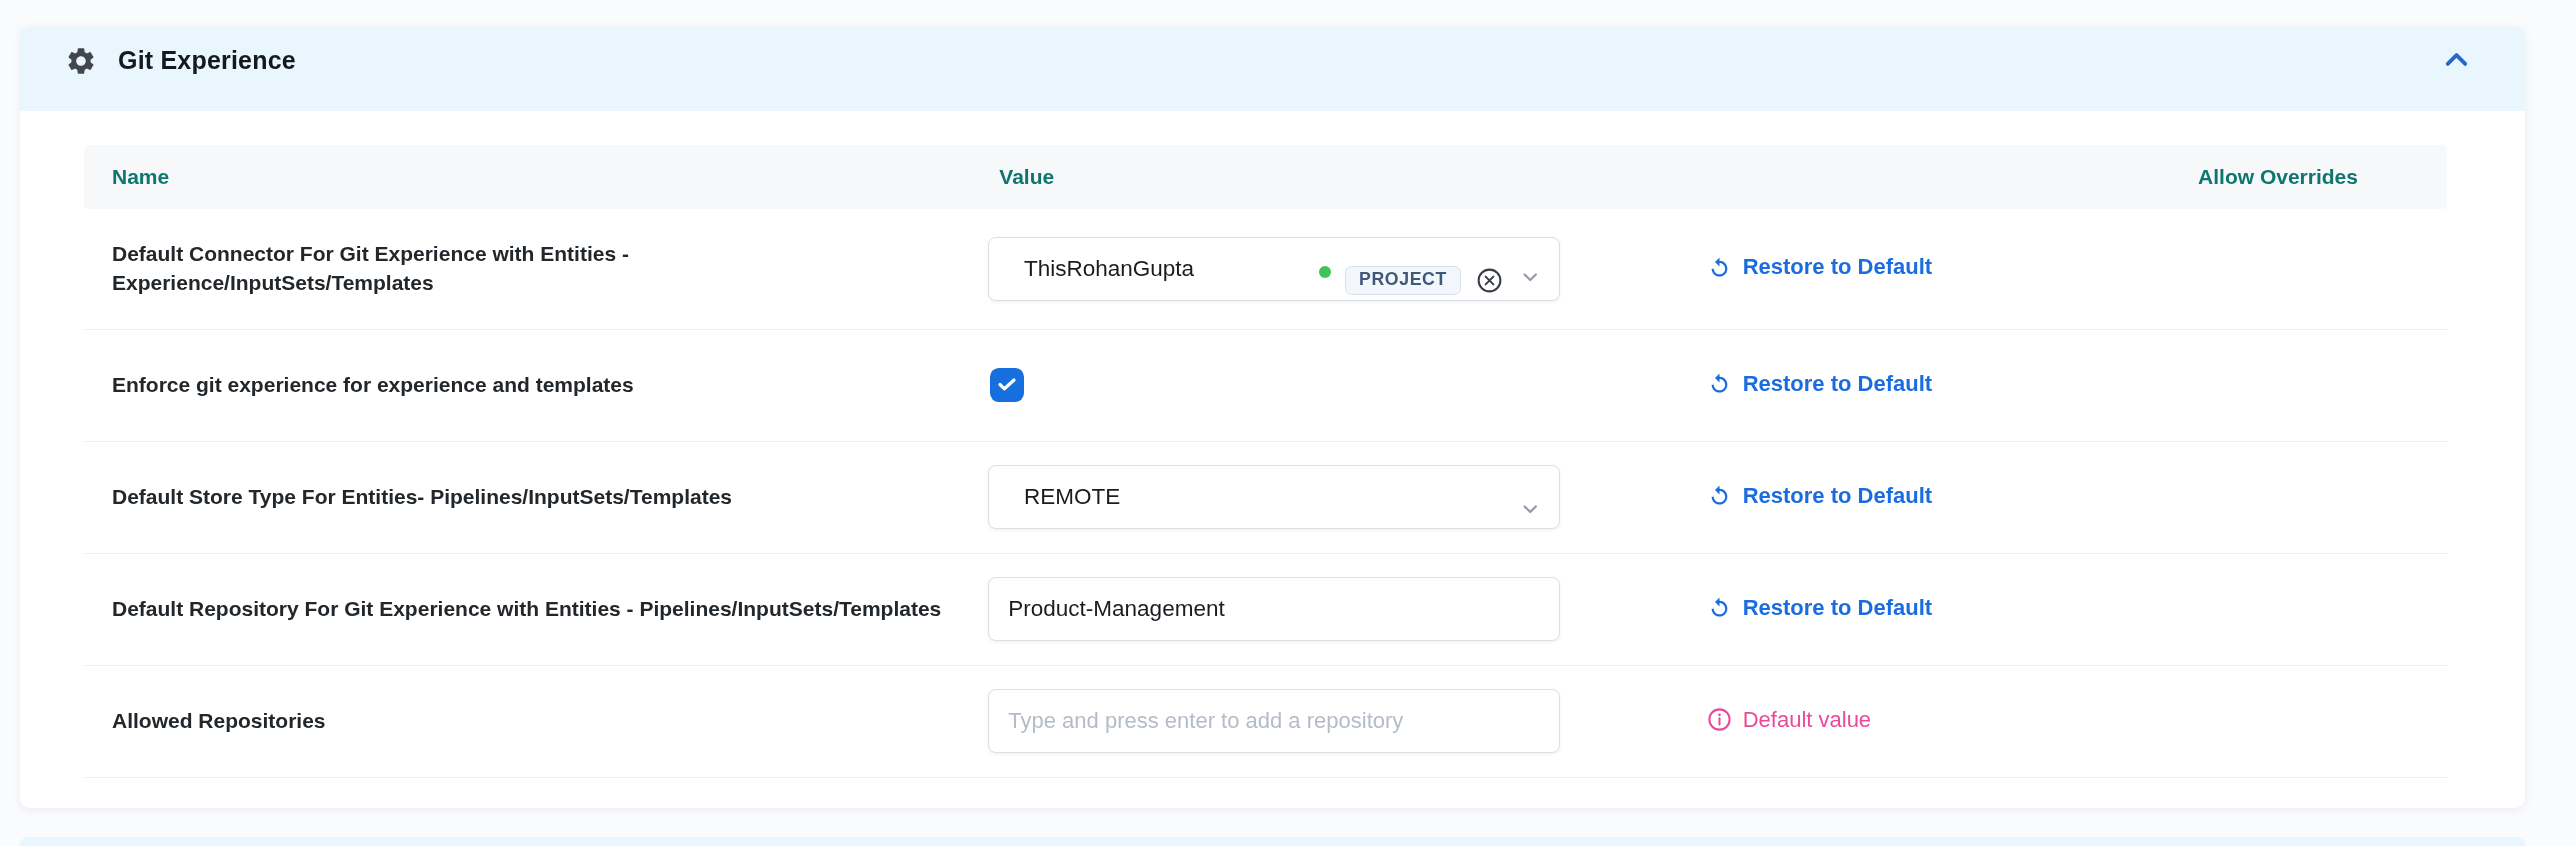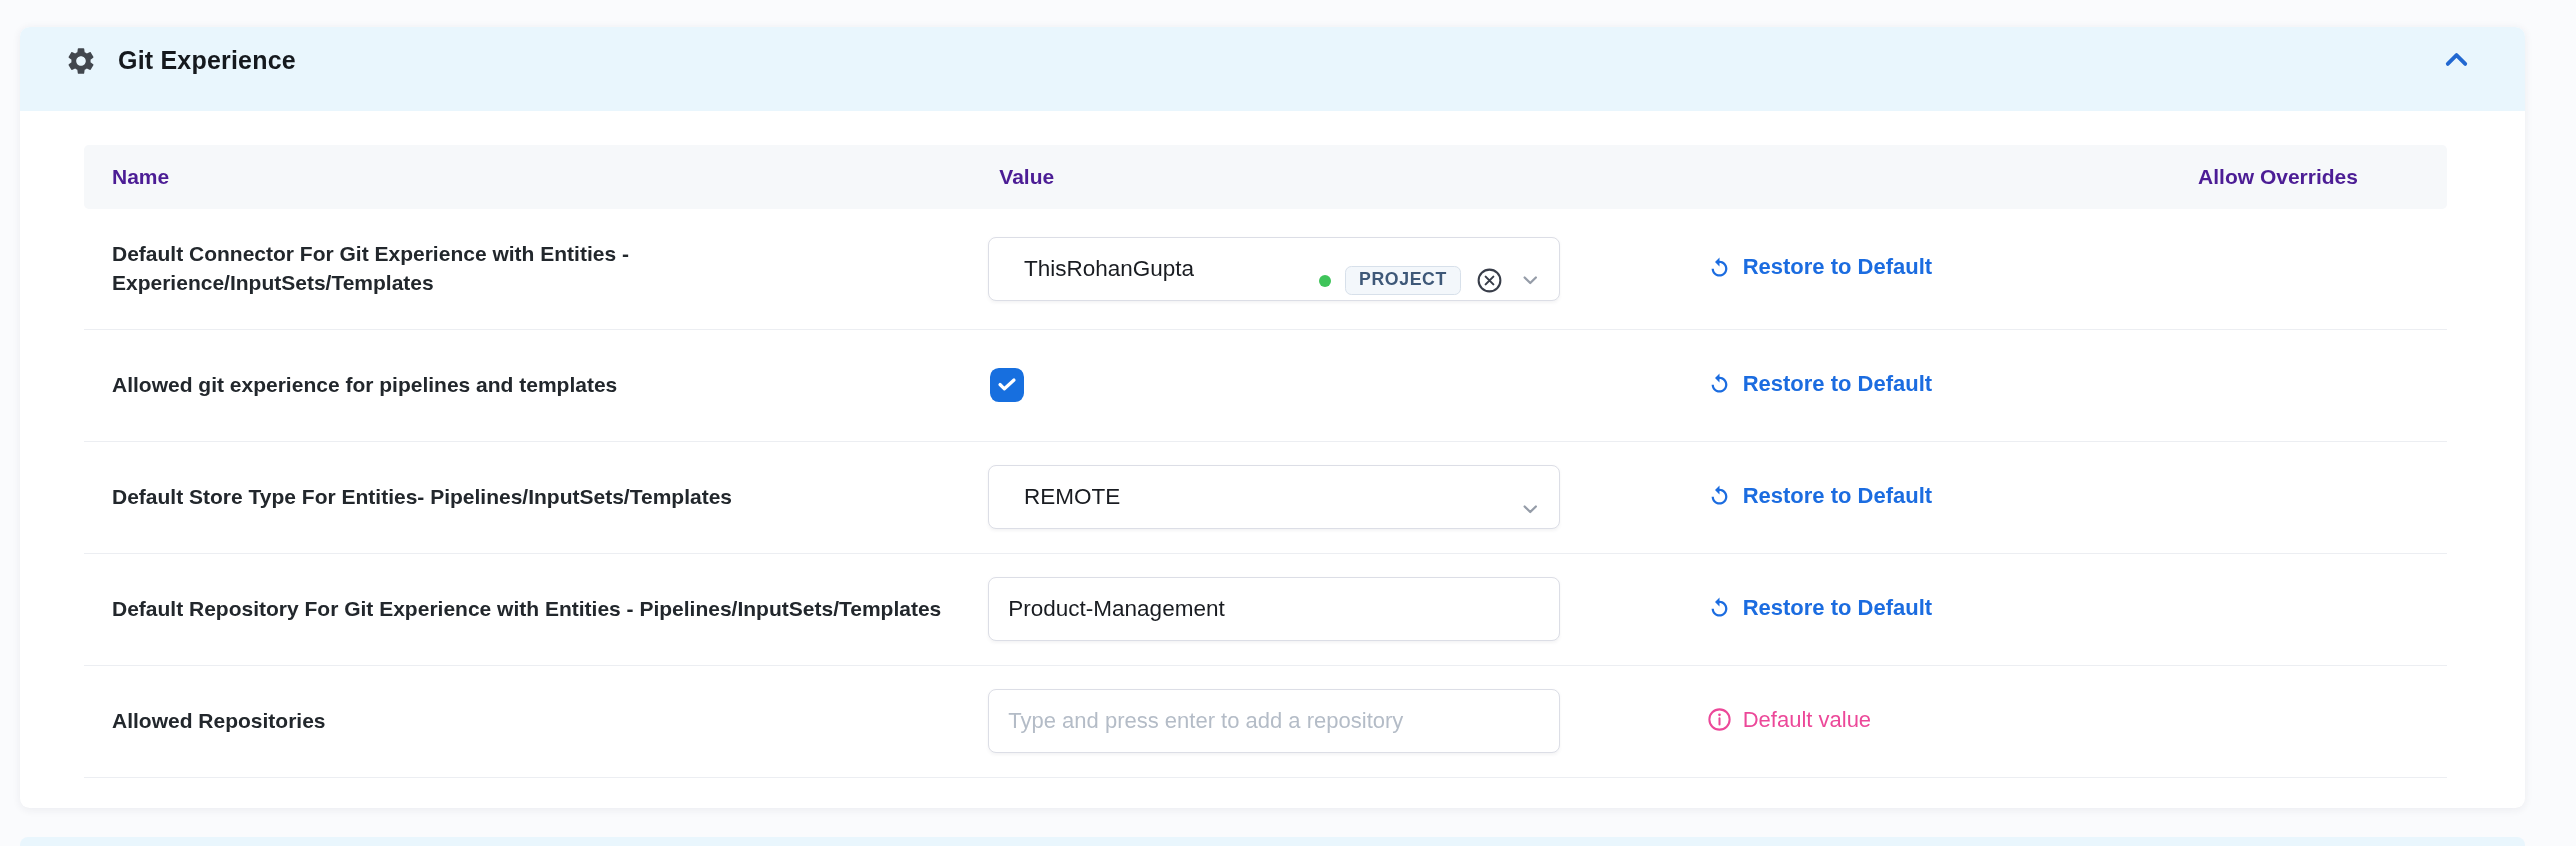--- a/index.html
+++ b/index.html
@@ -22,40 +22,40 @@
   .gear-wrap svg { width:100%; height:100%; }
   .section-title { margin-left:21px; font-size:25px; font-weight:700; color:#15191e; letter-spacing:0.2px; }
   .collapse-btn {
     margin-left:auto; width:42px; height:42px; background:transparent; border:none;
     display:flex; align-items:center; justify-content:center; cursor:pointer; color:#2268d1;
   }
   .collapse-btn svg { width:35px; height:35px; }
 
   .table { position:absolute; left:64px; top:118px; width:2363px; }
   .thead { height:64px; background:#f6f8fa; border-radius:4.8px; display:flex; align-items:center; }
-  .th { font-size:21px; font-weight:600; color:#4c1d95; }
+  .th { font-size:21px; font-weight:600; color:#0f766e; }
 
   .c-name  { width:904px; padding-left:28px; }
   .c-value { width:718px; }
   .thead .c-value { padding-left:11.3px; }
   .c-action { width:403px;text-decoration:underline; }
   .c-override { flex:1; display:flex; justify-content:center; }
 
   .trow { display:flex; align-items:center; height:112px; border-bottom:0.8px solid #eceef2; }
   .trow.tall { height:121px; }
   .setting-name { font-size:21px; font-weight:600; color:#22272c; line-height:1.35; display:block; padding-right:32px; }
 
   .field {
     width:572px; height:64px; background:#fff; border:1.6px solid #dcdee6; border-radius:8px;
     display:flex; align-items:center; padding:0 17.7px 0 21px;
     font-size:22.5px; color:#191c21; box-shadow:0 1.6px 3.2px rgba(96,97,112,.07);
   }
   .select-field { cursor:pointer;padding-left:35px; }
   .field-text { white-space:nowrap; overflow:hidden; text-overflow:ellipsis; }
-  .right-group { margin-left:auto; display:flex; align-items:center; gap:14.5px;margin-top:24px; }
+  .right-group { margin-left:auto; display:flex; gap:14.5px;margin-top:24px; }
   .status-dot { width:12px; height:12px; border-radius:50%; background:#3fc45a; flex:0 0 auto; }
   .scope-badge {
     background:#f3f7fb; border:1.6px solid #d7e0ea; color:#3e5878; border-radius:6.4px;
     padding:4px 13px 4.8px; font-size:17.7px; font-weight:600; letter-spacing:0.6px; line-height:1;
   }
   .clear-wrap { width:29px; height:29px; color:#383d49; cursor:pointer; }
   .clear-wrap svg { width:100%; height:100%; }
   .chev-wrap { width:22.5px; height:22.5px; color:#959ca8; }
   .chev-wrap svg { width:100%; height:100%; }
 
@@ -147,21 +147,21 @@
                 </svg>
             </span>
             <span>Restore to Default</span>
           </a>
         </div>
         <div class="c-override"></div>
       </div>
 
       <div class="trow">
         <div class="c-name">
-            <span class="setting-name">Allowed git experience for pipelines and templates</span>
+            <span class="setting-name">Enforce git experience for experience and templates</span>
           </div>
         <div class="c-value">
           <div class="checkbox">
             <span>
               <svg viewBox="0 0 24 24" fill="none" stroke="#ffffff" stroke-width="3.2" stroke-linecap="round" stroke-linejoin="round" width="24" height="24">
                   <path d="M5 12.5l4.4 4.3L19 8"></path>
                 </svg>
             </span>
           </div>
         </div>

